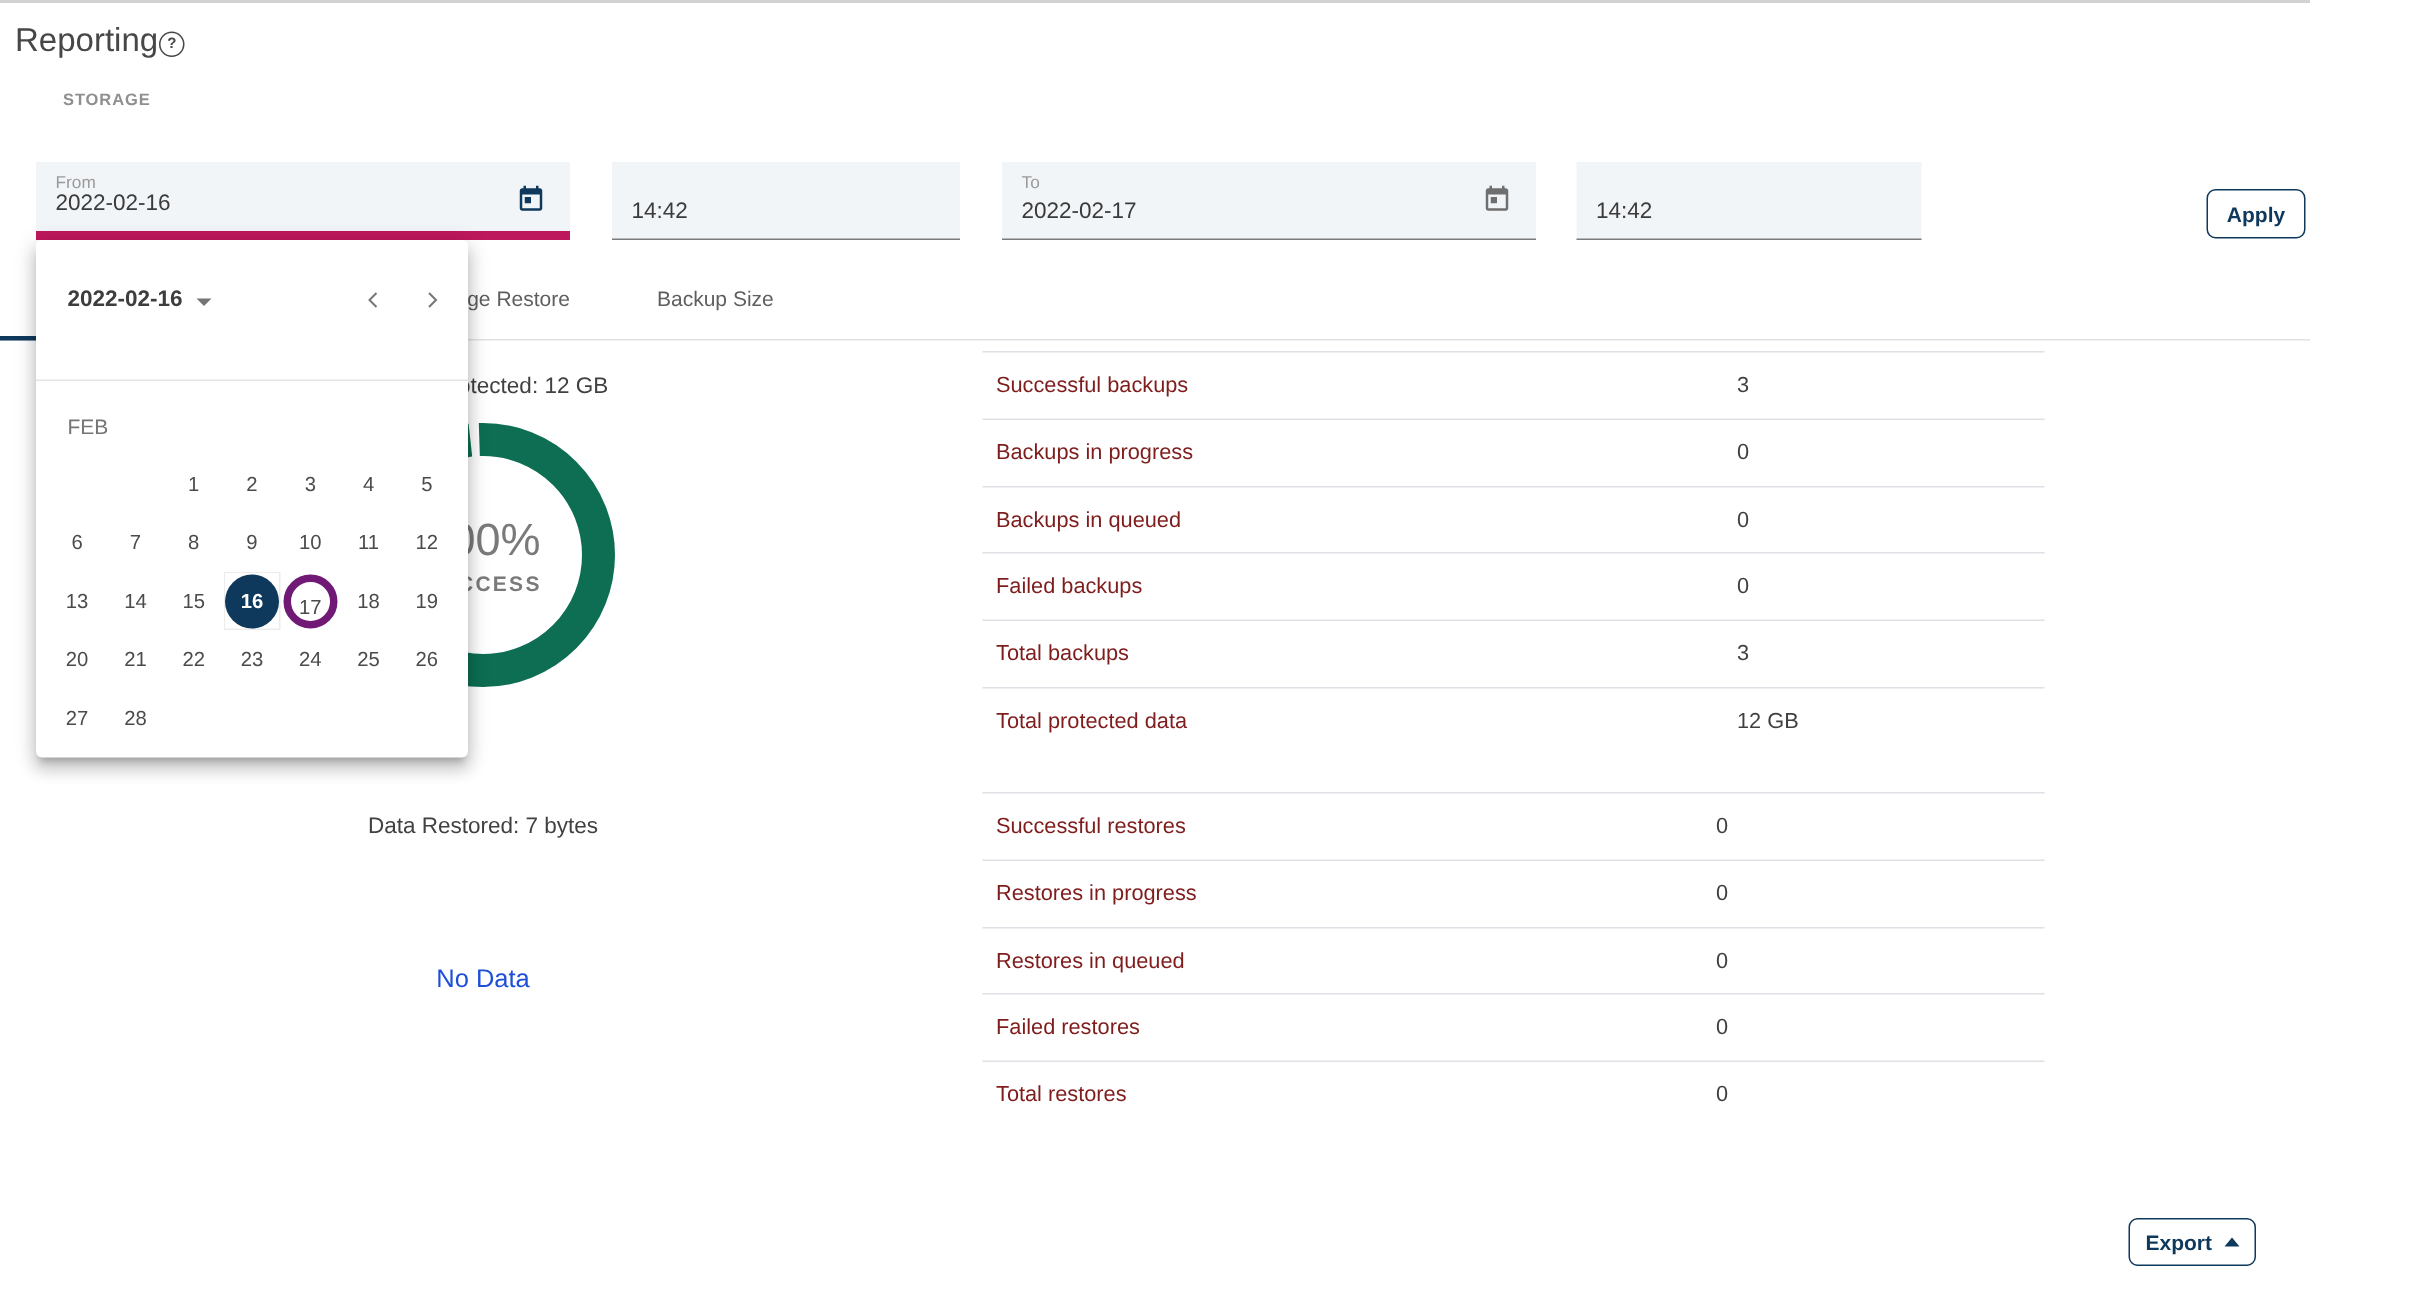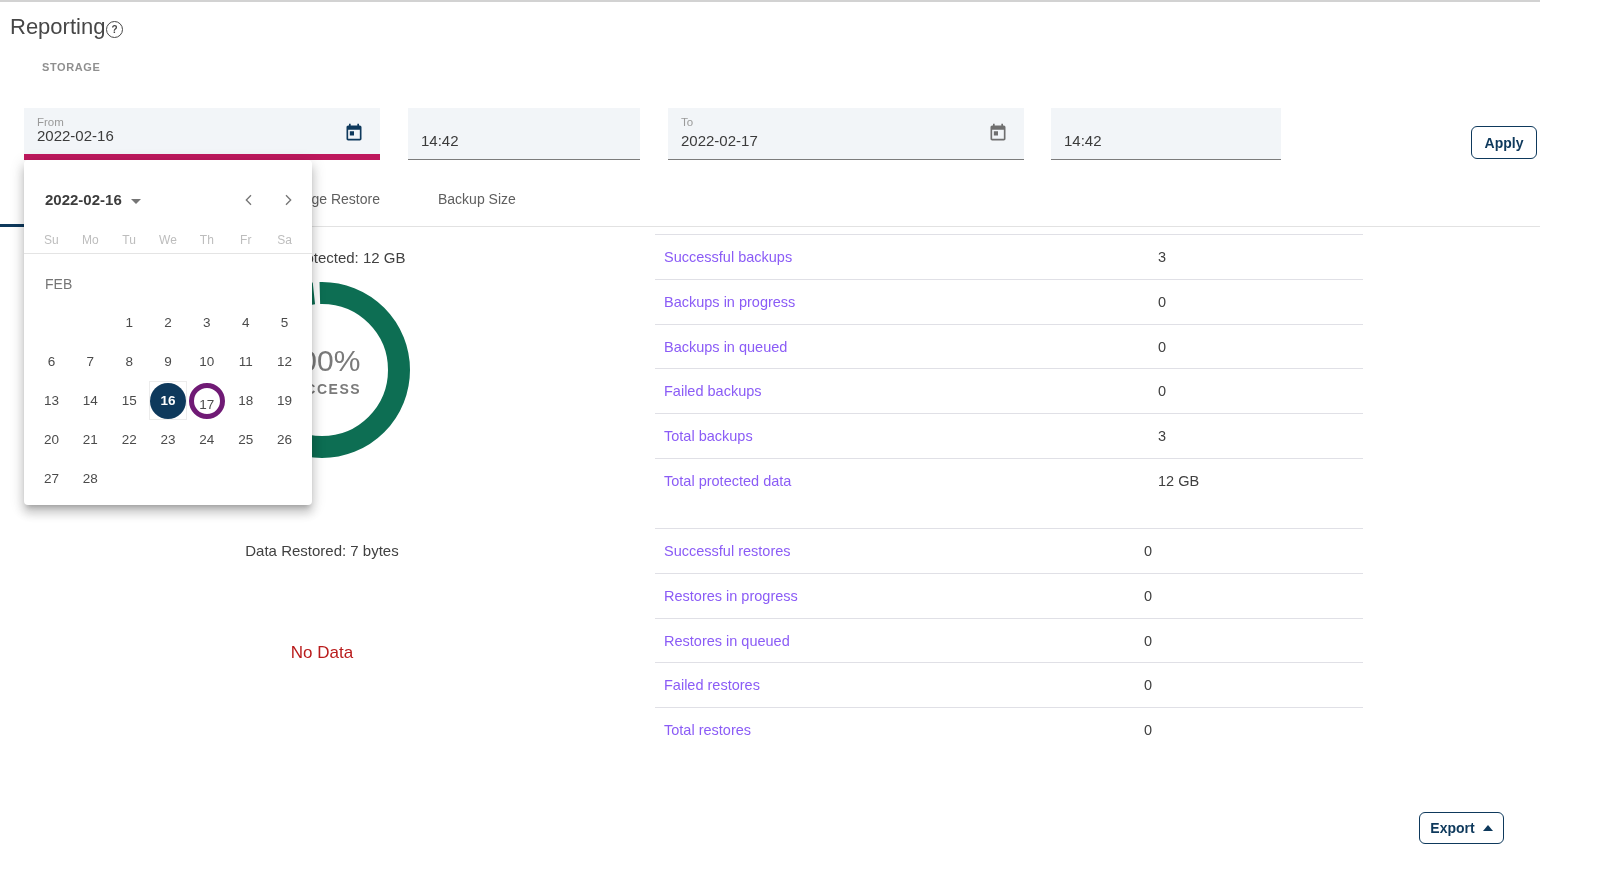--- a/index.html
+++ b/index.html
@@ -43,28 +43,28 @@
 
   
   .chart-title{position:absolute;width:300px;text-align:center;font-size:15px;color:#414141;}
   .t-protected{left:180px;top:249px;}
   .t-restored{left:172px;top:542px;}
   .donut-wrap{position:absolute;left:234px;top:282px;width:176px;height:176px;}
   .donut-center{position:absolute;left:234px;top:282px;width:176px;height:176px;display:flex;
                 flex-direction:column;align-items:center;justify-content:center;}
   .pct{font-size:30px;color:#7a7a7a;}
   .pct-sub{font-size:14px;font-weight:bold;letter-spacing:1.5px;color:#7a7a7a;margin-top:3px;}
-  .no-data{position:absolute;left:222px;top:643px;width:200px;text-align:center;font-size:17px;color:#b91c1c;}
+  .no-data{position:absolute;left:222px;top:643px;width:200px;text-align:center;font-size:17px;color:#1d4ed8;}
 
   
   .dtable{position:absolute;left:655px;width:708px;}
   .tbl-backups{top:234px;}
   .tbl-restores{top:528px;}
   .trow{position:relative;height:44.8px;border-top:1px solid #e0e0e6;box-sizing:border-box;}
-  .tlabel{position:absolute;left:9px;top:0;line-height:44.8px;font-size:14.5px;color:#8b5cf6;}
+  .tlabel{position:absolute;left:9px;top:0;line-height:44.8px;font-size:14.5px;color:#7f1d1d;}
   .tval{position:absolute;top:0;line-height:44.8px;font-size:14.5px;color:#3f3f3f;}
   .tbl-backups .tval{left:503px;}
   .tbl-restores .tval{left:489px;}
 
   
   .popup{position:absolute;left:24px;top:160px;width:288px;height:345px;background:#fff;border-radius:4px;
          box-shadow:0 5px 5px -3px rgba(0,0,0,.2),0 8px 10px 1px rgba(0,0,0,.14),0 3px 14px 2px rgba(0,0,0,.12);
          z-index:50;}
   .dp-header{position:absolute;left:21px;top:24px;height:32px;line-height:32px;font-size:15px;
              font-weight:bold;color:#3d3d3d;cursor:pointer;display:flex;align-items:center;}
@@ -206,29 +206,20 @@
     <div class="dp-nav dp-prev">
       <svg width="16" height="16" viewBox="0 0 24 24">
         <path d="M15 5l-7 7 7 7" fill="none" stroke="#757575" stroke-width="2"></path>
       </svg>
     </div>
     <div class="dp-nav dp-next">
       <svg width="16" height="16" viewBox="0 0 24 24">
         <path d="M9 5l7 7-7 7" fill="none" stroke="#757575" stroke-width="2"></path>
       </svg>
     </div>
-    <div class="dp-dow" id="cal-dow">
-        <div class="dowcell">Su</div>
-        <div class="dowcell">Mo</div>
-        <div class="dowcell">Tu</div>
-        <div class="dowcell">We</div>
-        <div class="dowcell">Th</div>
-        <div class="dowcell">Fr</div>
-        <div class="dowcell">Sa</div>
-      </div>
     <div class="dp-divider"></div>
     <div class="month-label monthpos">FEB</div>
     <div class="dp-grid" id="cal-grid">
         <div class="calcell"></div>
         <div class="calcell"></div>
         <div class="calcell">
           <div class="day">1</div>
         </div>
         <div class="calcell">
           <div class="day">2</div>

